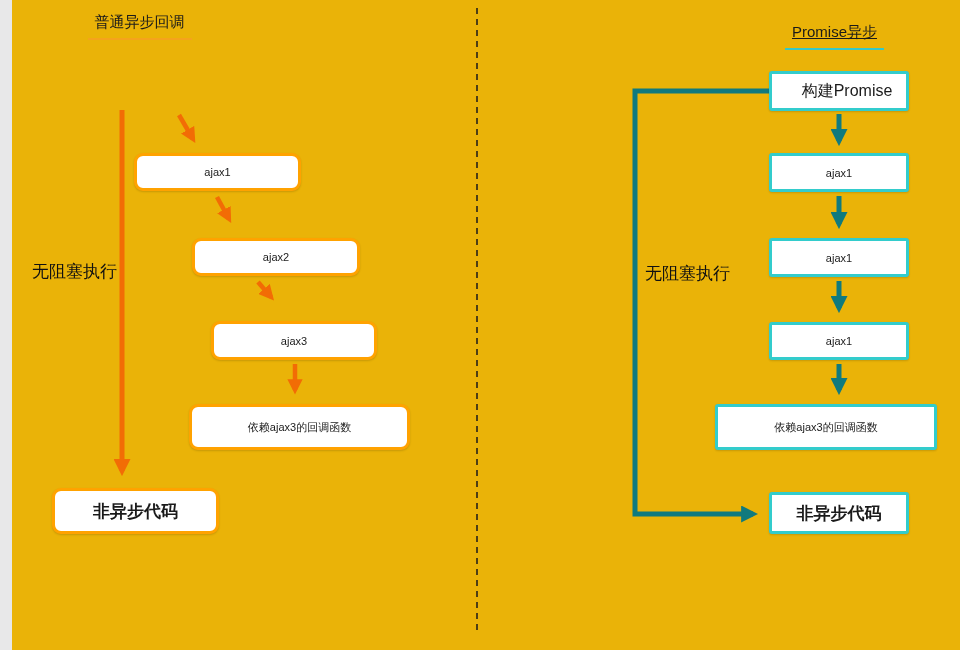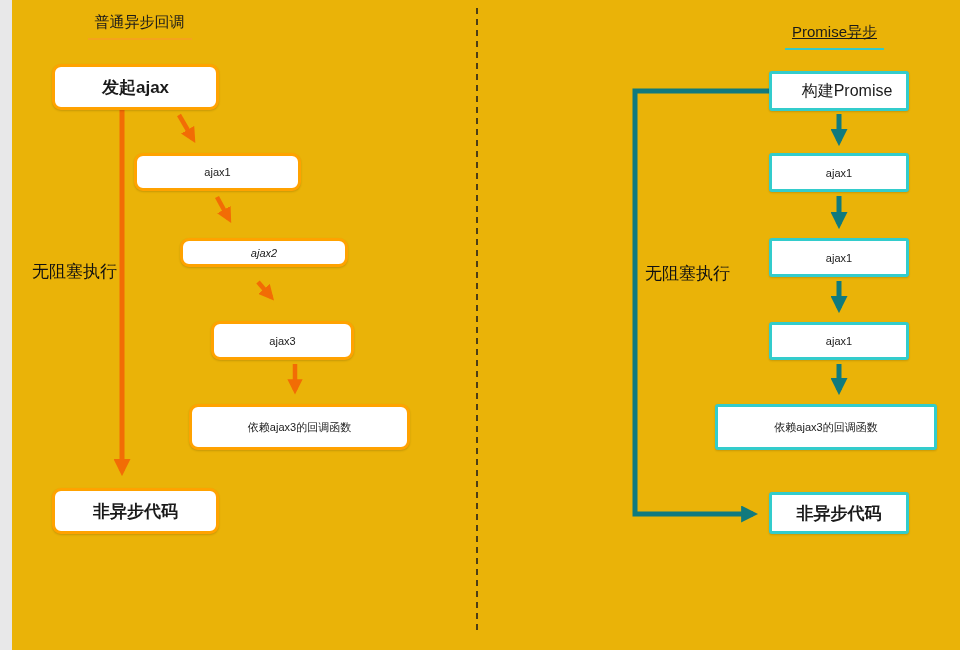--- a/index.html
+++ b/index.html
@@ -99,24 +99,23 @@
     <line x1="827" y1="281" x2="827" y2="308" stroke-width="5" marker-end="url(#ah-teal)" stroke="#107a7e"></line>
     <line x1="827" y1="364" x2="827" y2="390" stroke-width="5" marker-end="url(#ah-teal)" stroke="#107a7e"></line>
   </svg>
 
   <div class="diagram-title left-t" style="left:50px; top:13px; width:155px;">
     <span class="underlined">普通异步回调</span>
   </div>
 
   <div class="side-label" style="left:20px; top:260px;">无阻塞执行</div>
 
-  <div class="node orange bold" style="left:40px; top:64px; width:167px; height:46px;">发起ajax</div>
   <div class="node orange" style="left:122px; top:153px; width:167px; height:38px;">ajax1</div>
-  <div class="node orange" style="left:168px; top:238px; width:168px; height:29px;font-style:italic;">ajax2</div>
-  <div class="node orange" style="left:199px; top:321px; width:143px; height:39px;">ajax3</div>
+  <div class="node orange" style="left:180px; top:238px; width:168px; height:38px;">ajax2</div>
+  <div class="node orange" style="left:199px; top:321px; width:166px; height:39px;">ajax3</div>
   <div class="node orange" style="left:177px; top:404px; width:221px; height:46px;">依赖ajax3的回调函数</div>
   <div class="node orange bold" style="left:40px; top:488px; width:167px; height:46px;">非异步代码</div>
 
   <div class="diagram-title right-t" style="left:750px; top:23px; width:145px;">
     <span class="underlined">Promise异步</span>
   </div>
 
   <div class="side-label" style="left:633px; top:262px;">无阻塞执行</div>
 
   <div class="node teal" style="left:757px; top:71px; width:140px; height:40px; font-size:16px;padding-left:16px;">构建Promise</div>

